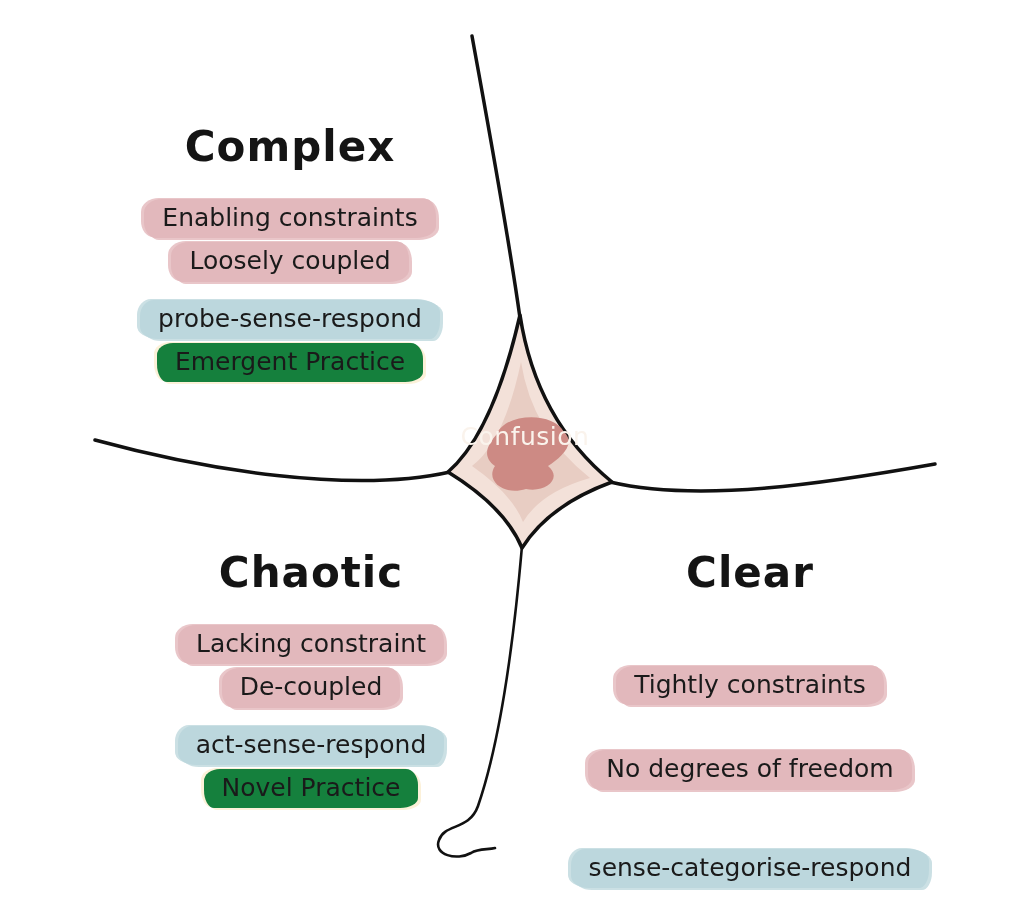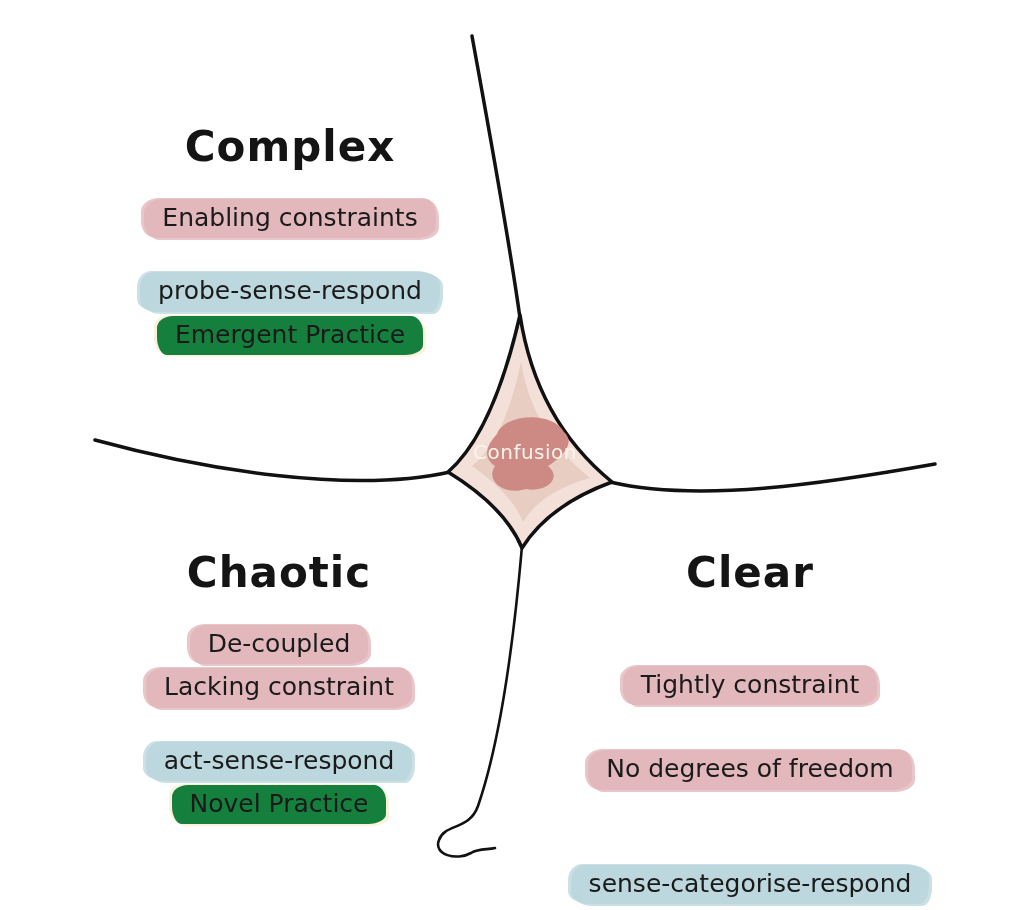--- a/index.html
+++ b/index.html
@@ -40,26 +40,26 @@
   .blue{
     background:#bcd7dd;
     border-radius:14px 20px 10px 18px / 16px 12px 18px 12px;
     box-shadow:3px 2px 0 0 #cbe0e4, -3px -1px 0 0 #cbe0e4;
   }
   .yellow{
     background:#15803d;
     border-radius:16px 12px 18px 10px / 12px 16px 10px 18px;
     box-shadow:3px 2px 0 0 #fcf1d9, -3px -1px 0 0 #fcf1d9;
   }
-  .group-gap{margin-top:32px;}
+  .group-gap{margin-top:16px;}
   #center-label{
     position:absolute;
-    left:525px;top:452px;
+    left:525px;top:436px;
     transform:translate(-50%,-50%);
-    font-size:20px;
+    font-size:25px;
     color:#faf3ec;
     letter-spacing:0.5px;
     text-align:right;
   }
 </style>
 </head>
 <body>
 
 <div id="stage">
 
@@ -76,36 +76,37 @@
     <path d="M520,315 Q493,433 448,472 Q505,507 522,548 Q549,505 612,482 Q536,420 520,315 Z" fill="#f3e1d9" stroke="#111" stroke-width="3.5" stroke-linejoin="round"></path>
 
     <path d="M521,362 Q504,442 472,466 Q512,494 523,522 Q541,492 590,478 Q532,432 521,362 Z" fill="#e8cdc3"></path>
 
     <path d="M497,434 C505,413 553,411 564,432 C577,444 560,458 548,466 C563,478 546,493 526,489 C504,496 485,481 495,466 C481,456 488,444 497,434 Z" fill="#cd8a84"></path>
   </svg>
 
   <div class="quadrant" style="left:110px;top:122px;width:360px;">
     <div class="q-title">Complex</div>
     <span class="hl pink">Enabling constraints</span>
+    <span class="hl pink">Loosely coupled</span>
     <span class="hl blue group-gap">probe-sense-respond</span>
     <span class="hl yellow">Emergent Practice</span>
   </div>
 
 
-  <div class="quadrant" style="left:104px;top:548px;width:350px;">
+  <div class="quadrant" style="left:136px;top:548px;width:350px;">
     <div class="q-title">Chaotic</div>
+    <span class="hl pink">Lacking constraint</span>
     <span class="hl pink">De-coupled</span>
-    <span class="hl pink">Lacking constraint</span>
     <span class="hl blue group-gap">act-sense-respond</span>
     <span class="hl yellow">Novel Practice</span>
   </div>
 
   <div class="quadrant" style="left:560px;top:548px;width:380px;gap:41px;">
     <div class="q-title">Clear</div>
-    <span class="hl pink">Tightly constraint</span>
+    <span class="hl pink">Tightly constraints</span>
     <span class="hl pink">No degrees of freedom</span>
     <span class="hl blue group-gap">sense-categorise-respond</span>
     <span class="hl yellow">Best Practice</span>
   </div>
 
   <div id="center-label">Confusion</div>
 
 </div>
 
 </body></html>

